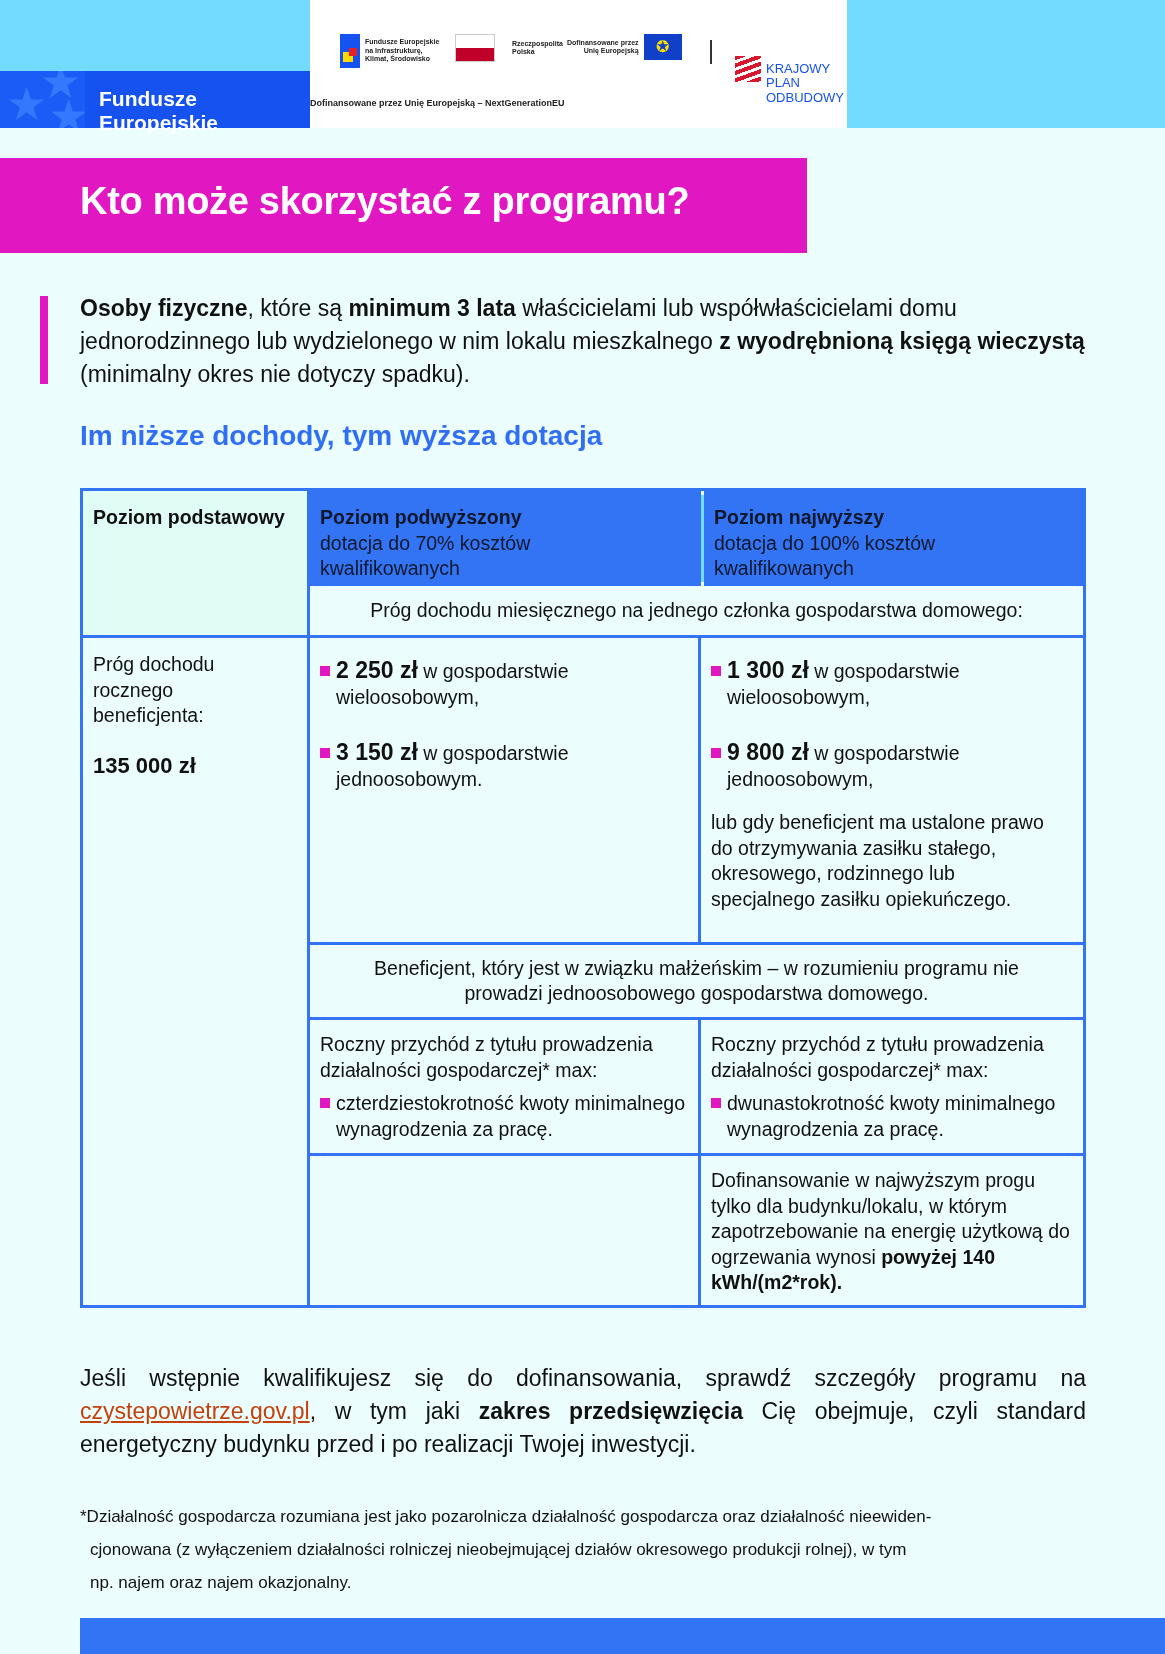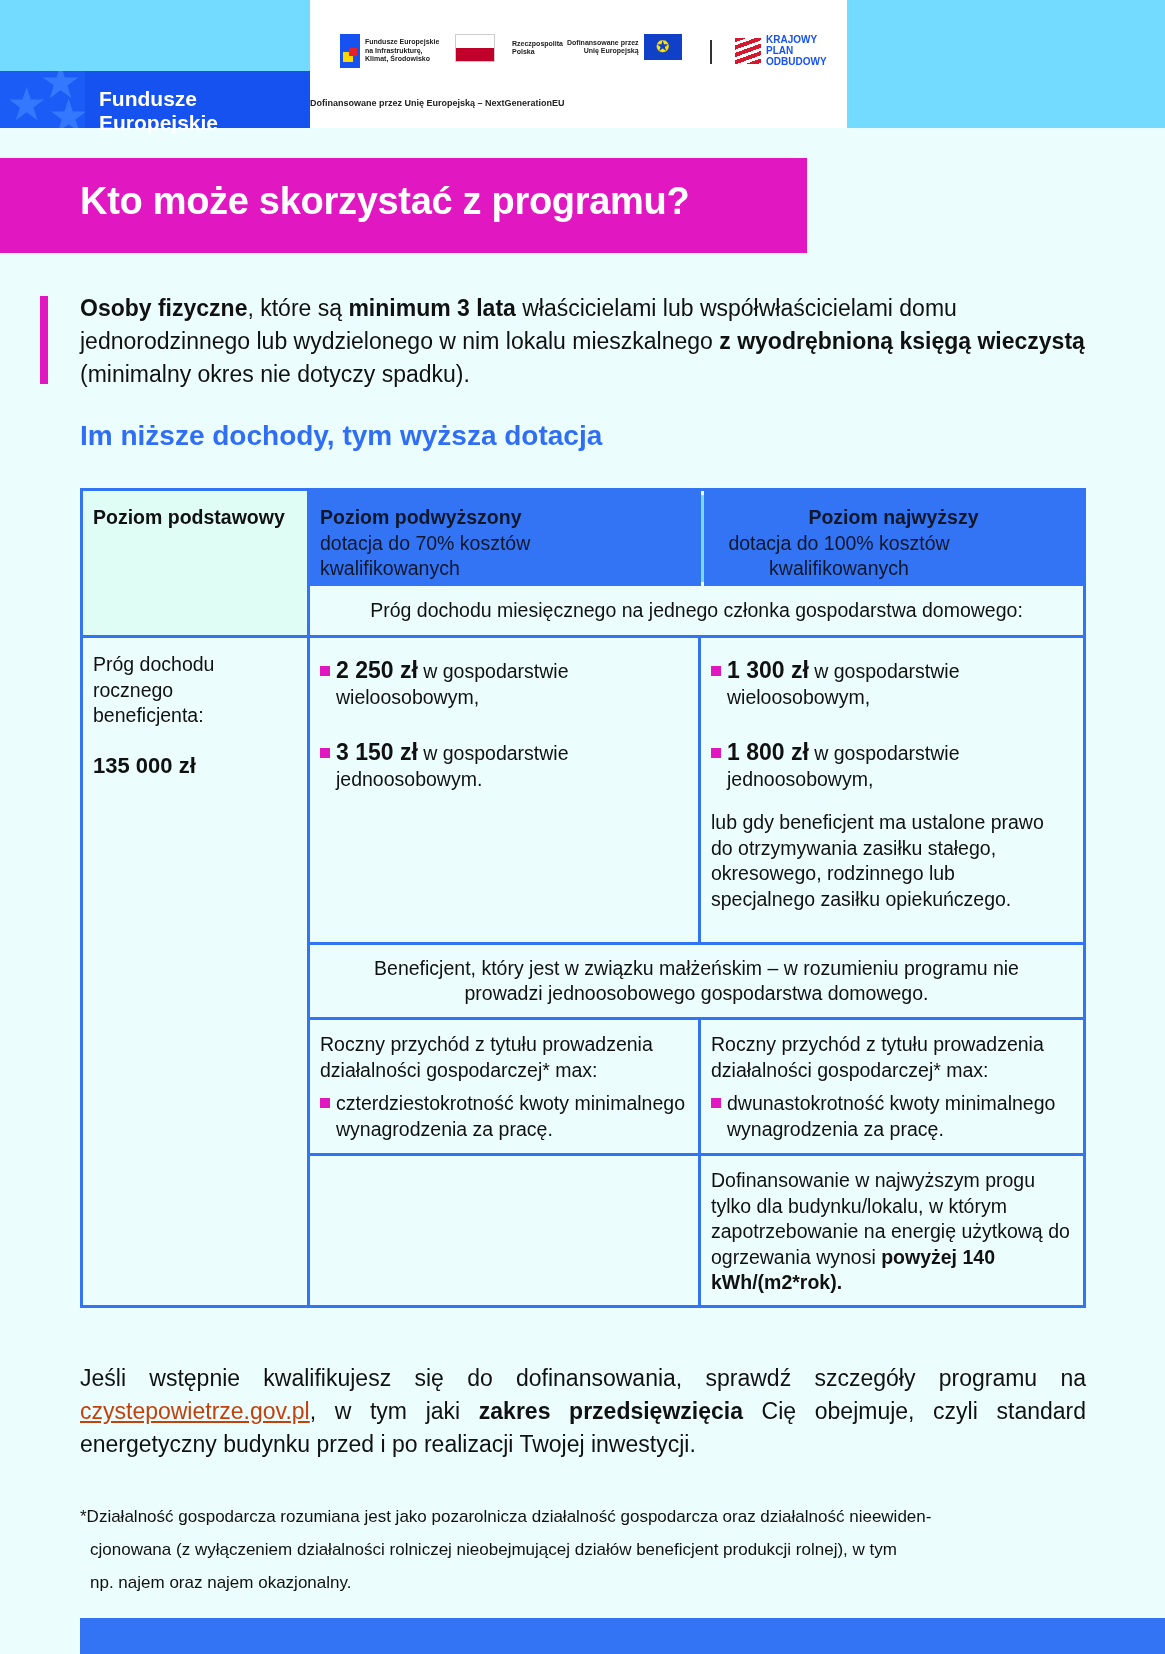--- a/index.html
+++ b/index.html
@@ -15,21 +15,21 @@
   .logo-bar { position: absolute; left: 310px; top: 0; width: 537px; height: 128px; background: #fff; }
   .logo { position: absolute; top: 34px; display: flex; align-items: center; gap: 5px; }
   .logo-txt { font-size: 7px; font-weight: bold; line-height: 1.2; color: #222; white-space: pre-line; }
   .fe-mini { width: 20px; height: 34px; background: #1652f0; position: relative; }
   .fe-mini:before { content: ""; position: absolute; left: 3px; top: 18px; width: 10px; height: 10px; background: #ffd800; }
   .fe-mini:after { content: ""; position: absolute; left: 9px; top: 14px; width: 8px; height: 8px; background: #e5202a; }
   .pl-flag { width: 40px; height: 28px; border: 1px solid #ccc; background: linear-gradient(#fff 50%, #c1002a 50%); }
   .eu-flag { width: 38px; height: 26px; background: #1040c8; color: #ffde00; font-size: 16px; text-align: center; line-height: 26px; }
   .sep { position: absolute; left: 710px; top: 40px; width: 2px; height: 24px; background: #333; }
   .kpo-icon { width: 26px; height: 26px; background: repeating-linear-gradient(160deg, #d6172e 0 4px, #fff 4px 7px); }
-  .kpo-txt { font-size: 10px; font-weight: bold; color: #1652f0; line-height: 1.1; white-space: pre-line; }
+  .kpo-txt { font-size: 13px; font-weight: normal; color: #1652f0; line-height: 1.1; white-space: pre-line; margin-top: 28px; }
   .logo-caption { position: absolute; left: 0; width: 537px; top: 98px; font-size: 9px; font-weight: bold; color: #222; }
 
   
   .title-band { position: absolute; left: 0; top: 158px; width: 807px; height: 95px; background: #e118c2; }
   .title-band h1 { position: absolute; left: 80px; top: 22px; color: #fff; font-size: 38px; font-weight: bold; letter-spacing: -0.3px; }
 
   
   .intro-bar { position: absolute; left: 40px; top: 296px; width: 8px; height: 88px; background: #e118c2; }
   .intro { position: absolute; left: 80px; top: 292px; width: 1010px; font-size: 23px; line-height: 33px; color: #111; }
 
@@ -105,42 +105,42 @@
   <div class="cell" style="left:0;top:0;width:227px;height:147px;background:#dffdf5;border-right-width:3px;border-bottom-width:3px;padding:14px 10px;">
     <div class="t b">Poziom podstawowy</div>
   </div>
 
   <div class="cell hdr-cell" style="left:227px;top:0;width:391px;height:95px;padding:14px 10px;">
     <div class="t b">Poziom podwyższony</div>
     <div class="t" style="width:240px;">dotacja do 70% kosztów kwalifikowanych</div>
   </div>
   <div style="position:absolute;left:618px;top:4px;width:3px;height:87px;background:#72dbff;"></div>
 
-  <div class="cell hdr-cell" style="left:621px;top:0;width:379px;height:95px;padding:14px 10px;text-align:center;">
+  <div class="cell hdr-cell" style="left:621px;top:0;width:379px;height:95px;padding:14px 10px;">
     <div class="t b">Poziom najwyższy</div>
     <div class="t" style="width:250px;">dotacja do 100% kosztów kwalifikowanych</div>
   </div>
 
   <div class="cell" style="left:227px;top:95px;width:773px;height:52px;border-bottom-width:3px;display:flex;align-items:center;justify-content:center;">
     <span class="t">Próg dochodu miesięcznego na jednego członka gospodarstwa domowego:</span>
   </div>
 
   <div class="cell" style="left:0;top:147px;width:227px;height:667px;border-right-width:3px;padding:14px 10px;">
     <div class="t" style="width:150px;">Próg dochodu rocznego beneficjenta:</div>
     <div class="t b" style="font-size:22px;margin-top:24px;">135 000 zł</div>
   </div>
 
   <div class="cell" style="left:227px;top:147px;width:391px;height:307px;border-right-width:3px;border-bottom-width:3px;padding:20px 10px;">
     <div class="t bullet"><span class="sq"></span><span class="amt">2 250 zł</span><span> w gospodarstwie wieloosobowym,</span></div>
     <div class="t bullet" style="margin-top:30px;"><span class="sq"></span><span class="amt">3 150 zł</span><span> w gospodarstwie jednoosobowym.</span></div>
   </div>
 
   <div class="cell" style="left:618px;top:147px;width:382px;height:307px;border-bottom-width:3px;padding:20px 10px;">
     <div class="t bullet" style="width:300px;"><span class="sq"></span><span class="amt">1 300 zł</span><span> w gospodarstwie wieloosobowym,</span></div>
-    <div class="t bullet" style="margin-top:30px;width:300px;"><span class="sq"></span><span class="amt">1 800 zł</span><span> w gospodarstwie jednoosobowym,</span></div>
+    <div class="t bullet" style="margin-top:30px;width:300px;"><span class="sq"></span><span class="amt">9 800 zł</span><span> w gospodarstwie jednoosobowym,</span></div>
     <div class="t" style="margin-top:18px;width:350px;">lub gdy beneficjent ma ustalone prawo do otrzymywania zasiłku stałego, okresowego, rodzinnego lub specjalnego zasiłku opiekuńczego.</div>
   </div>
 
   <div class="cell" style="left:227px;top:454px;width:773px;height:75px;border-bottom-width:3px;display:flex;align-items:center;justify-content:center;padding:0 40px;text-align:center;">
     <span class="t">Beneficjent, który jest w związku małżeńskim – w rozumieniu programu nie prowadzi jednoosobowego gospodarstwa domowego.</span>
   </div>
 
   <div class="cell" style="left:227px;top:529px;width:391px;height:136px;border-right-width:3px;border-bottom-width:3px;padding:12px 10px;">
     <div class="t" style="width:360px;">Roczny przychód z tytułu prowadzenia działalności gospodarczej* max:</div>
     <div class="t bullet" style="margin-top:8px;"><span class="sq"></span><span>czterdziestokrotność kwoty minimalnego wynagrodzenia za pracę.</span></div>
@@ -153,17 +153,17 @@
   <div class="cell" style="left:227px;top:665px;width:391px;height:149px;border-right-width:3px;"></div>
   <div class="cell" style="left:618px;top:665px;width:382px;height:149px;padding:12px 10px;">
     <div class="t" style="width:360px;"><span>Dofinansowanie w najwyższym progu tylko dla budynku/lokalu, w którym zapotrzebowanie na energię użytkową do ogrzewania wynosi </span><b>powyżej 140 kWh/(m2*rok).</b></div>
   </div>
 </div>
 
 <p class="closing"><span>Jeśli wstępnie kwalifikujesz się do dofinansowania, sprawdź szczegóły programu na </span><a class="link">czystepowietrze.gov.pl</a><span>, w tym jaki </span><b>zakres przedsięwzięcia</b><span> Cię obejmuje, czyli standard energetyczny budynku przed i po realizacji Twojej inwestycji.</span></p>
 
 <div class="footnote">
   <div>*Działalność gospodarcza rozumiana jest jako pozarolnicza działalność gospodarcza oraz działalność nieewiden-</div>
-  <div class="indent">cjonowana (z wyłączeniem działalności rolniczej nieobejmującej działów beneficjent produkcji rolnej), w tym</div>
+  <div class="indent">cjonowana (z wyłączeniem działalności rolniczej nieobejmującej działów okresowego produkcji rolnej), w tym</div>
   <div class="indent">np. najem oraz najem okazjonalny.</div>
 </div>
 
 <div class="bottom-band"></div>
 
 </body></html>

